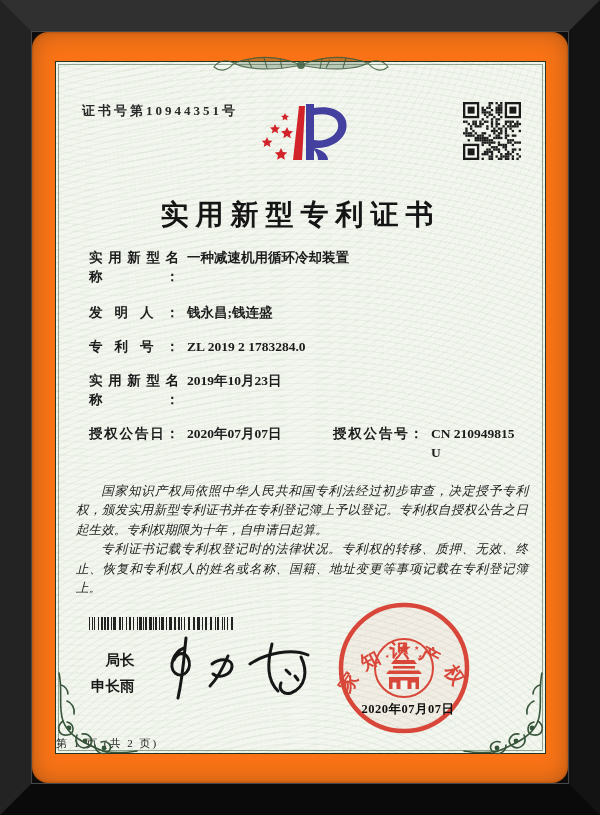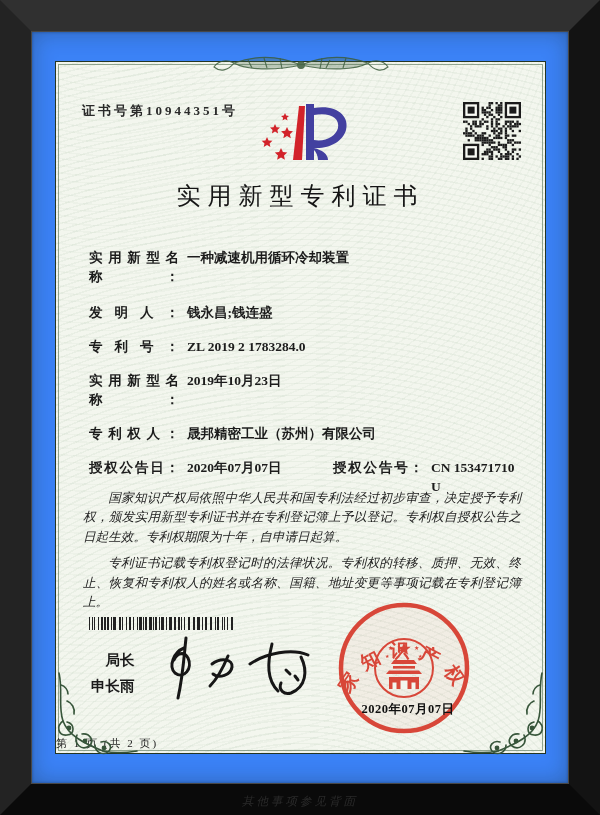--- a/index.html
+++ b/index.html
@@ -1,44 +1,44 @@
 <!DOCTYPE html>
 <html><head>
 <meta charset="utf-8">
 <style>
   html,body{margin:0;padding:0;width:600px;height:815px;overflow:hidden;
     font-family:"Liberation Serif","DejaVu Serif",serif;background:#000;}
   .frame{position:absolute;inset:0;width:600px;height:815px;box-sizing:border-box;
     border:32px solid;border-color:#303030 #131313 #0a0a0a #232323;background:#0c0c0c;}
   .frame::after{content:"";position:absolute;inset:-1px;border:1px solid #474747;pointer-events:none;}
-  .paper{position:absolute;inset:0;background:#3b82f6;
-    box-shadow:inset 0 0 22px rgba(20,30,20,.30), inset 0 0 3px rgba(0,0,0,.35);}
+  .paper{position:absolute;inset:0;background:#f97316;
+    box-shadow:inset 0 0 22px rgba(20,30,20,.30), inset 0 0 3px rgba(0,0,0,.35);border-radius:16px;}
   .cert{position:absolute;left:23px;top:29px;width:491px;height:693px;box-sizing:border-box;
     border:1.6px solid #233523;
     background:
       repeating-radial-gradient(circle at 50% 130%, rgba(130,165,130,.09) 0 1.5px, transparent 1.5px 6px),
       repeating-radial-gradient(circle at 10% -20%, rgba(130,165,130,.06) 0 1.5px, transparent 1.5px 7px),
       #f3f6ee;}
   .cert-inner-line{position:absolute;inset:2px;border:1px solid #5c7a5c;opacity:.65;pointer-events:none;}
   .garland{position:absolute;left:152px;top:-10px;width:186px;height:28px;}
   .cert-no{position:absolute;left:26px;top:40px;font-size:13px;letter-spacing:3px;color:#2a2a2a;font-weight:600;}
   .logo{position:absolute;left:196px;top:34px;width:110px;height:80px;}
   .qr{position:absolute;left:407px;top:40px;width:58px;height:58px;}
-  .title{position:absolute;left:0;top:118px;width:100%;text-align:center;
-    font-size:24px;font-weight:normal;letter-spacing:7px;color:#151515;}
+  .title{position:absolute;left:0;top:134px;width:100%;text-align:center;
+    font-size:28px;font-weight:bold;letter-spacing:7px;color:#151515;}
   .fields{position:absolute;left:33px;top:186px;width:428px;font-size:13.5px;color:#1c1c1c;}
   .frow{display:flex;line-height:19px;margin-bottom:15px;}
   .frow.r1{margin-bottom:17px}.frow.r6{margin-bottom:3px}.frow.r7{margin-bottom:12px}
   .flabel{display:inline-block;width:90px;min-width:90px;text-align:justify;text-align-last:justify;
     font-weight:600;margin-right:8px;}
   .fvalue{flex:1;font-weight:700;}
   .fvalue.date1{flex:none;width:146px;}
   .body-text{position:absolute;left:20px;top:420px;width:452px;font-size:12.6px;line-height:19.4px;
     color:#222;font-style:italic;text-align:justify;}
-  .body-text p{margin:7px;text-indent:2em;}
+  .body-text p{margin:0;text-indent:2em;}
   .barcode{position:absolute;left:33px;top:555px;width:145px;height:13px;}
   .official{position:absolute;left:35px;top:585px;font-size:14.5px;font-weight:700;color:#1a1a1a;line-height:26px;text-align:right;}
   .signature{position:absolute;left:92px;top:570px;width:185px;height:82px;}
   .seal{position:absolute;left:278px;top:536px;width:140px;height:140px;opacity:.93;}
   .seal-date{position:absolute;left:292px;top:639px;width:120px;text-align:center;
     font-size:12.5px;font-weight:700;color:#111;letter-spacing:.5px;z-index:3;}
   .page-no{position:absolute;left:0;top:674px;width:100%;text-align:left;font-size:11px;
     letter-spacing:2px;color:#222;font-weight:400;}
   .flourish{position:absolute;width:86px;height:84px;bottom:-2px;}
   .flourish.bl{left:-1px;}
@@ -315,29 +315,25 @@
           <span class="fvalue">钱永昌;钱连盛</span>
         </div>
         <div class="frow">
           <span class="flabel">专利号：</span>
           <span class="fvalue">ZL 2019 2 1783284.0</span>
         </div>
         <div class="frow">
           <span class="flabel">实用新型名称：</span>
           <span class="fvalue">2019年10月23日</span>
         </div>
-        <div class="frow">
-          <span class="flabel">专利权人：</span>
-          <span class="fvalue">晟邦精密工业（苏州）有限公司</span>
-        </div>
         <div class="frow r7">
           <span class="flabel">授权公告日：</span>
           <span class="fvalue date1">2020年07月07日</span>
           <span class="flabel">授权公告号：</span>
-          <span class="fvalue">CN 153471710 U</span>
+          <span class="fvalue">CN 210949815 U</span>
         </div>
       </div>
 
       <div class="body-text">
         <p>国家知识产权局依照中华人民共和国专利法经过初步审查，决定授予专利权，颁发实用新型专利证书并在专利登记簿上予以登记。专利权自授权公告之日起生效。专利权期限为十年，自申请日起算。</p>
         <p>专利证书记载专利权登记时的法律状况。专利权的转移、质押、无效、终止、恢复和专利权人的姓名或名称、国籍、地址变更等事项记载在专利登记簿上。</p>
       </div>
 
       <svg class="barcode" id="barcode" viewBox="0 0 145 13" preserveAspectRatio="none">
           <rect x="0" y="0" width="1" height="13" fill="#222"></rect>
@@ -451,15 +447,14 @@
           <path d="M40 74 c0 8 9 11 14 6 c4 -5 -1 -11 -8 -9"></path>
           <path d="M48 80 c10 2 22 2 34 0"></path>
           <path d="M12 30 c5 2 8 7 7 13 M6 14 c4 1 7 5 7 9"></path>
           <circle cx="14" cy="57" r="1.6" fill="#37553a"></circle>
           <circle cx="30" cy="70" r="1.6" fill="#37553a"></circle>
           <circle cx="49" cy="77" r="1.6" fill="#37553a"></circle>
         </g>
       </svg>
     </div>
 
-    <div class="back-note">其他事项参见背面</div>
   </div>
 </div>
 
 </body></html>

